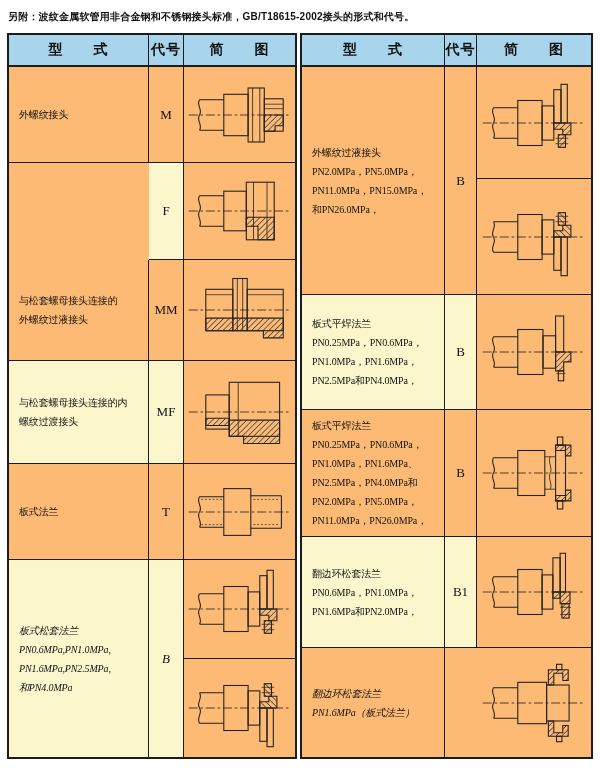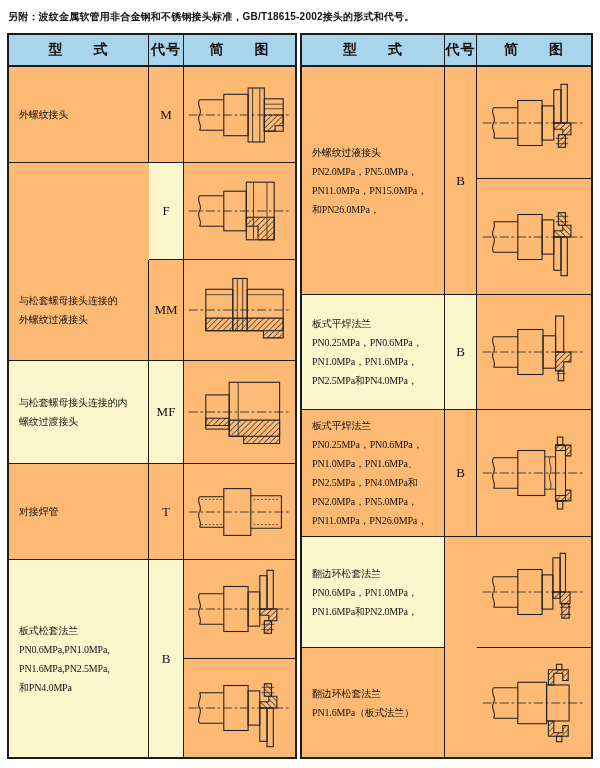--- a/index.html
+++ b/index.html
@@ -32,21 +32,21 @@
     font-weight:bold;font-size:14px;letter-spacing:1px;
     border-bottom-width:2px;
   }
   .type{
     font-size:10px;line-height:19px;letter-spacing:-0.15px;
     padding-left:10px;padding-right:2px;white-space:pre;overflow:hidden;
   }
   .code{justify-content:center;font-size:13px;}
   .diag{justify-content:center;border-right:none;}
   .hl{background:var(--yellow);}
-  .noB{border-bottom:none;}
+  .noB{border-bottom:none;font-style:italic;}
   .dsvg{width:108px;height:84px;display:block;}
   .defs-holder{position:absolute;width:0;height:0;overflow:hidden;}
 </style>
 </head>
 <body>
 
 <svg class="defs-holder" aria-hidden="true">
   <defs>
     <pattern id="hatch" patternUnits="userSpaceOnUse" width="4.5" height="4.5" patternTransform="rotate(45)">
       <line x1="0" y1="0" x2="0" y2="4.5" stroke="#3a3a3a" stroke-width="1.6"></line>
@@ -198,21 +198,21 @@
 
     <div class="cell type hl" style="grid-area:5/1">与松套螺母接头连接的内
 螺纹过渡接头</div>
     <div class="cell code hl" style="grid-area:5/2">MF</div>
     <div class="cell diag" style="grid-area:5/3">
       <svg class="dsvg" viewBox="0 0 120 90">
           <use href="#fit-mf"></use>
         </svg>
     </div>
 
-    <div class="cell type" style="grid-area:6/1">对接焊管</div>
+    <div class="cell type" style="grid-area:6/1">板式法兰</div>
     <div class="cell code" style="grid-area:6/2">T</div>
     <div class="cell diag" style="grid-area:6/3">
       <svg class="dsvg" viewBox="0 0 120 90">
           <use href="#fit-t"></use>
         </svg>
     </div>
 
     <div class="cell type hl noB" style="grid-area:7/1/9/2">板式松套法兰
 PN0.6MPa,PN1.0MPa,
 PN1.6MPa,PN2.5MPa,
@@ -271,20 +271,21 @@
     <div class="cell code" style="grid-area:5/2">B</div>
     <div class="cell diag" style="grid-area:5/3">
       <svg class="dsvg" viewBox="0 0 120 90">
           <use href="#fit-wf2"></use>
         </svg>
     </div>
 
     <div class="cell type hl" style="grid-area:6/1">翻边环松套法兰
 PN0.6MPa，PN1.0MPa，
 PN1.6MPa和PN2.0MPa，</div>
+    <div class="cell code hl" style="grid-area:6/2">B1</div>
     <div class="cell diag" style="grid-area:6/3">
       <svg class="dsvg" viewBox="0 0 120 90">
           <use href="#fit-b1"></use>
         </svg>
     </div>
 
     <div class="cell type noB" style="grid-area:7/1">翻边环松套法兰
 PN1.6MPa（板式法兰）</div>
     <div class="cell diag noB" style="grid-area:7/3">
       <svg class="dsvg" viewBox="0 0 120 90">

